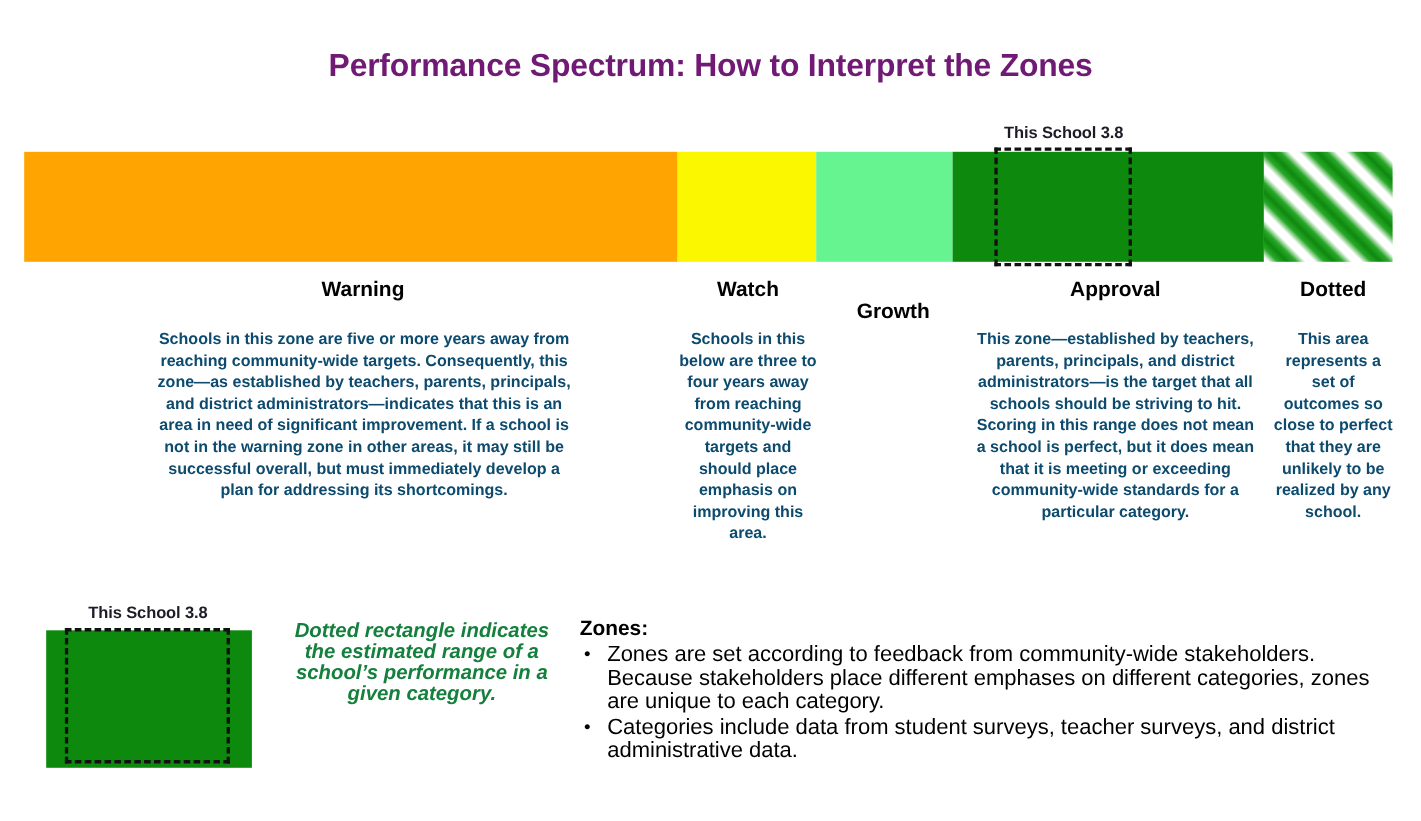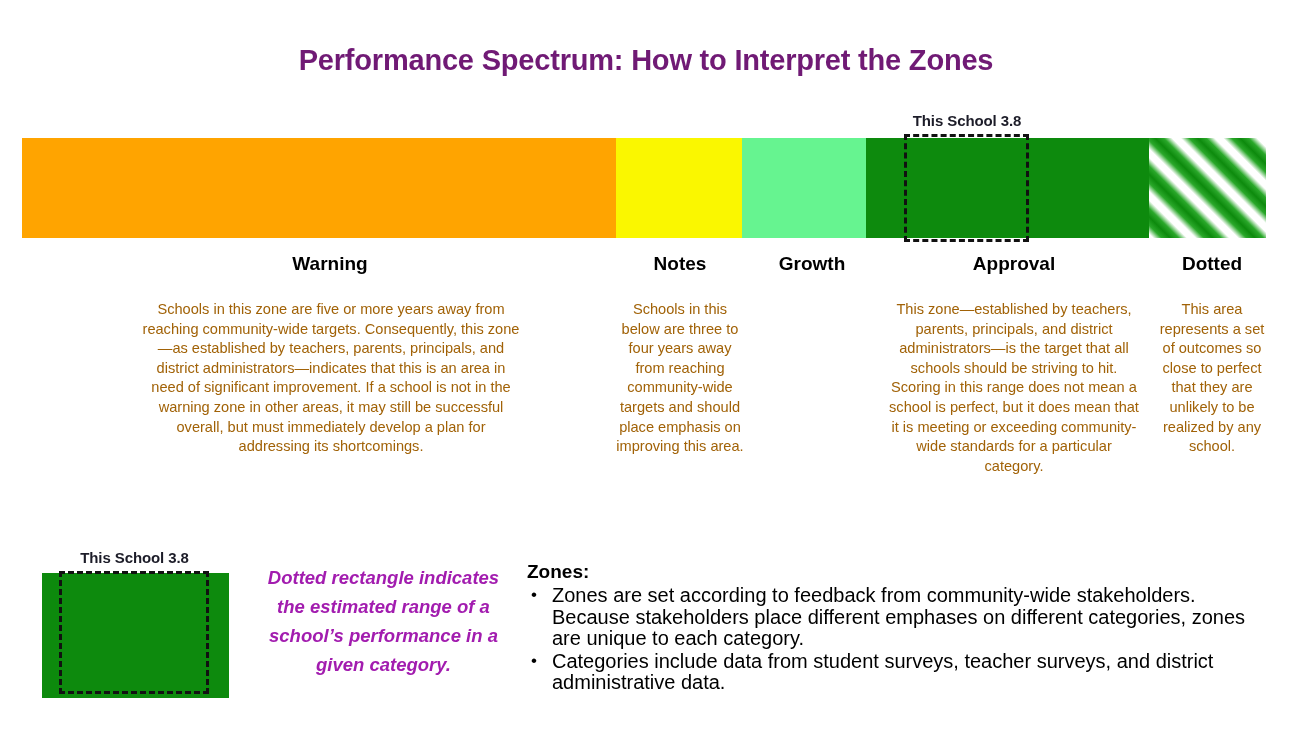--- a/index.html
+++ b/index.html
@@ -75,32 +75,33 @@
   .zone-heads { position: absolute; top: 253px; left: 0; width: 1292px; height: 26px; }
   .zone-head {
     position: absolute;
     text-align: center;
     font-size: 19px;
     font-weight: bold;
     color: #000;
   }
   .zh-warning  { left: 140px; width: 380px; }
   .zh-watch    { left: 615px; width: 130px; }
-  .zh-growth   { left: 748px; width: 128px; }
+  .zh-growth   { left: 748px; width: 128px; margin-top: 20px; }
   .zh-approval { left: 885px; width: 258px; }
   .zh-ideal    { left: 1156px; width: 112px; }
 
   
   .zone-desc {
     position: absolute;
     top: 300px;
     text-align: center;
     font-size: 14.6px;
     line-height: 19.6px;
-    color: #a16207;
+    color: #0c4a6e;
+    font-weight: bold;
   }
   .zd-warning  { left: 140px; width: 382px; }
   .zd-watch    { left: 616px; width: 128px; }
   .zd-growth   { left: 749px; width: 126px; }
   .zd-approval { left: 886px; width: 256px; }
   .zd-ideal    { left: 1157px; width: 110px; }
 
   
   .legend-swatch {
     position: absolute;
@@ -132,22 +133,22 @@
   }
   .legend-caption {
     position: absolute;
     left: 256px;
     top: 563px;
     width: 255px;
     text-align: center;
     font-style: italic;
     font-weight: bold;
     font-size: 18.5px;
-    line-height: 29px;
-    color: #a21caf;
+    line-height: 19px;
+    color: #15803d;
   }
 
   
   .notes { position: absolute; left: 527px; top: 561px; width: 720px; }
   .notes-title { font-size: 19px; font-weight: bold; color: #000; margin-bottom: 2px; }
   .notes-list { list-style: none; }
   .notes-list li {
     position: relative;
     padding-left: 25px;
     font-size: 20px;
@@ -176,21 +177,21 @@
     <div class="seg seg-growth" style="background:#66f490;"></div>
     <div class="seg seg-approval" style="background:#0d8a0d;"></div>
     <div class="seg seg-ideal" style="background: repeating-linear-gradient(45deg, #ffffff 0px, #ffffff 3px, #2aa82a 9px, #0d8a0d 15px, #2aa82a 21px, #ffffff 27px, #ffffff 30px);"></div>
   </div>
 
   <div class="marker-label">This School 3.8</div>
   <div class="marker-box"></div>
 
   <div class="zone-heads">
     <div class="zone-head zh-warning">Warning</div>
-    <div class="zone-head zh-watch">Notes</div>
+    <div class="zone-head zh-watch">Watch</div>
     <div class="zone-head zh-growth">Growth</div>
     <div class="zone-head zh-approval">Approval</div>
     <div class="zone-head zh-ideal">Dotted</div>
   </div>
 
   <div class="zone-desc zd-warning">Schools in this zone are five or more years away from reaching community-wide targets. Consequently, this zone—as established by teachers, parents, principals, and district administrators—indicates that this is an area in need of significant improvement. If a school is not in the warning zone in other areas, it may still be successful overall, but must immediately develop a plan for addressing its shortcomings.</div>
   <div class="zone-desc zd-watch">Schools in this below are three to four years away from reaching community-wide targets and should place emphasis on improving this area.</div>
   <div class="zone-desc zd-approval">This zone—established by teachers, parents, principals, and district administrators—is the target that all schools should be striving to hit. Scoring in this range does not mean a school is perfect, but it does mean that it is meeting or exceeding community-wide standards for a particular category.</div>
   <div class="zone-desc zd-ideal">This area represents a set of outcomes so close to perfect that they are unlikely to be realized by any school.</div>
 

